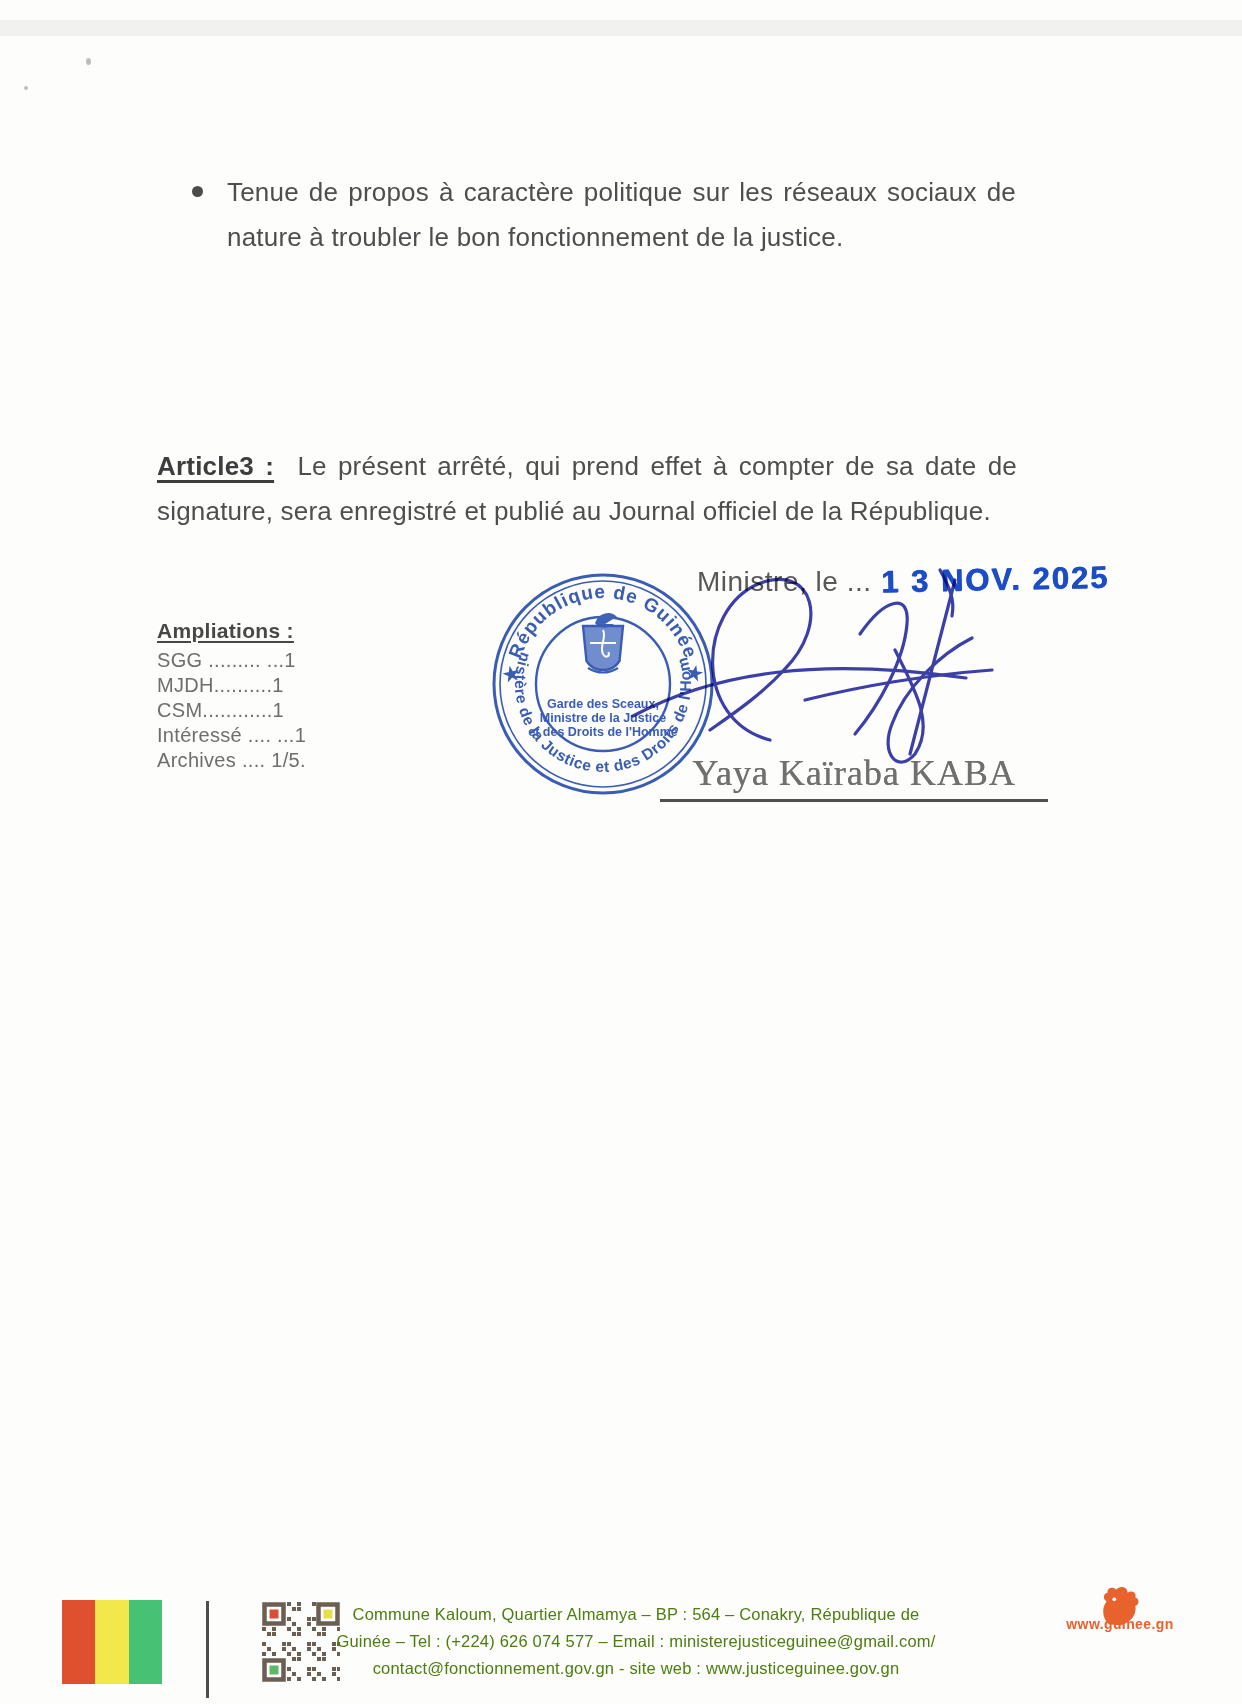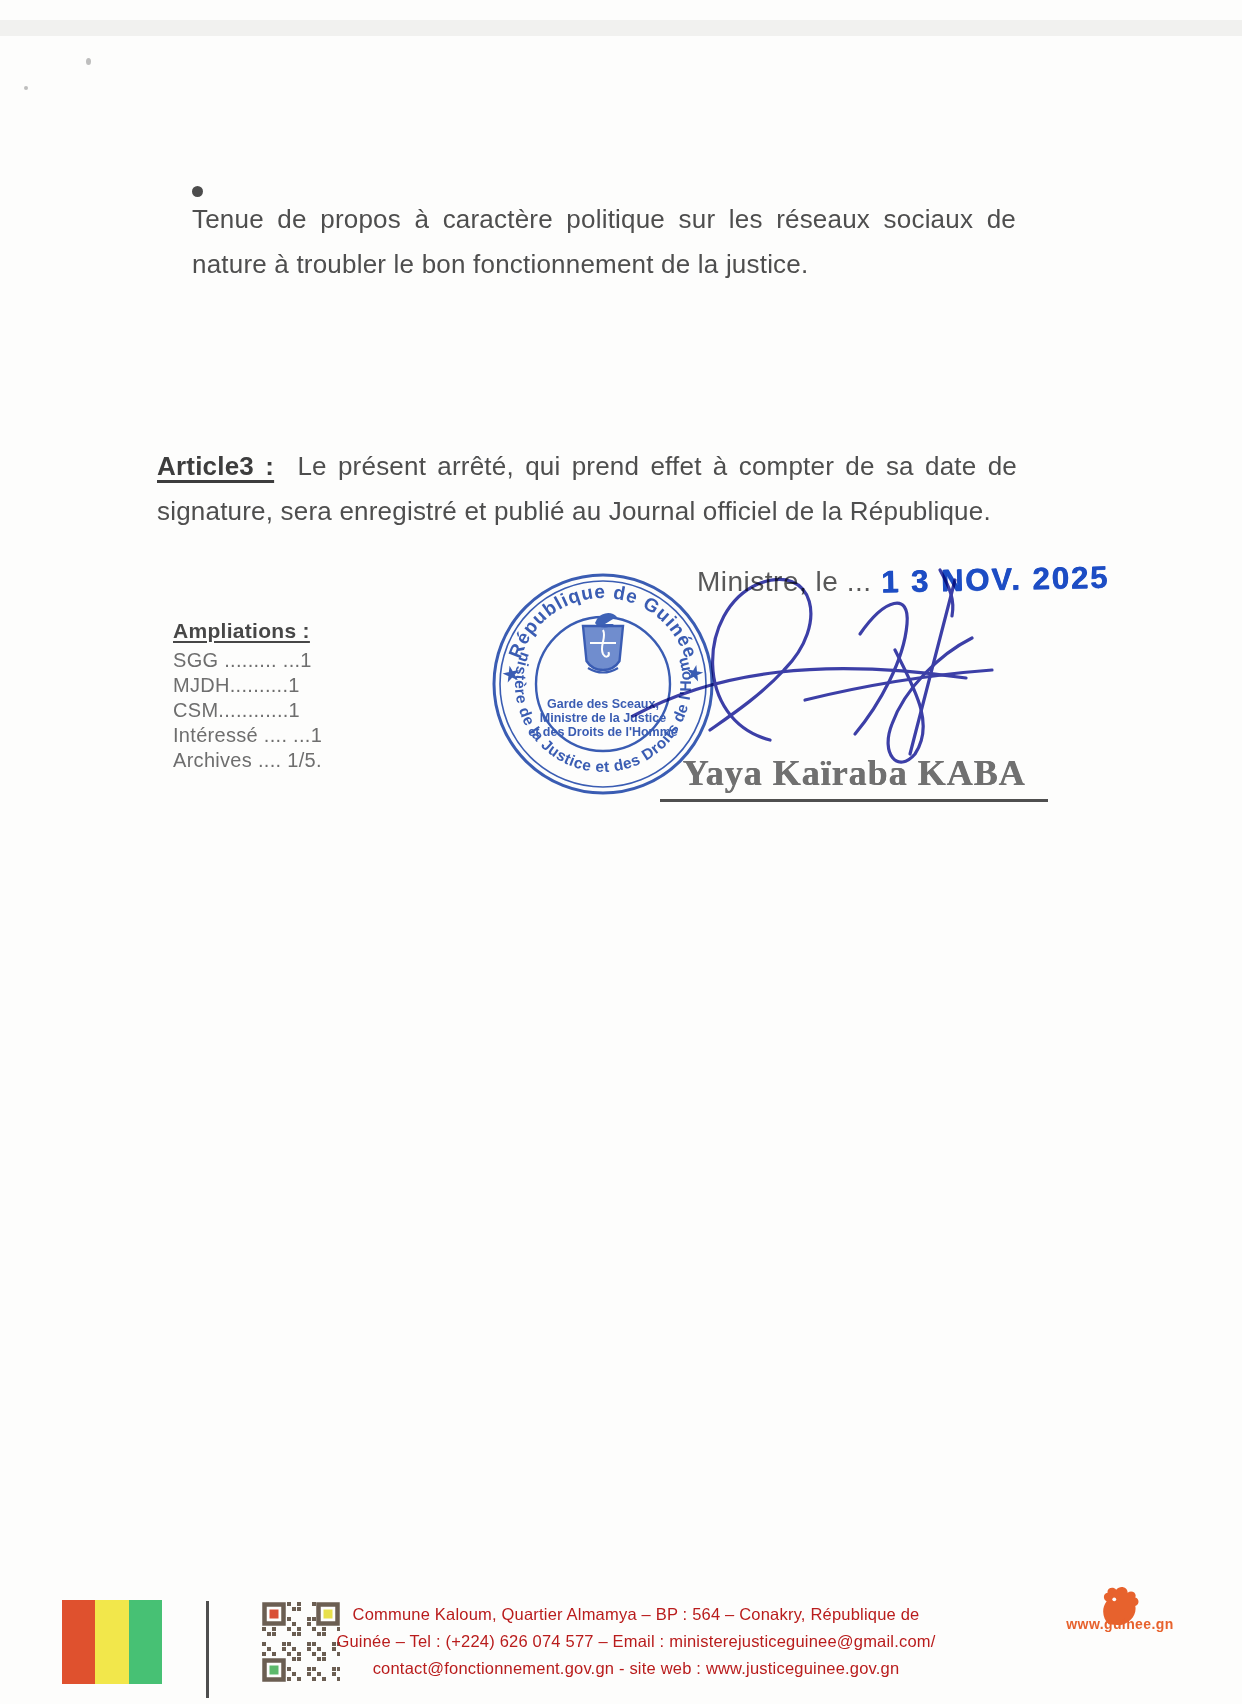--- a/index.html
+++ b/index.html
@@ -7,62 +7,62 @@
     position:relative; width:1242px; height:1704px; margin:0 auto;
     background:#fdfdfc; overflow:hidden;
     font-family:"Liberation Sans", sans-serif; color:#4e4e4e;
   }
   .scan-band { position:absolute; left:0; top:20px; width:100%; height:16px; background:#f1f1ef; }
   .speck { position:absolute; background:#8a8a8a; border-radius:50%; opacity:.55; }
 
   .para {
     position:absolute; left:157px; width:860px;
     font-size:26px; line-height:45px; letter-spacing:.2px;
-    text-align:justify; color:#4e4e4e;flex-direction:column;
+    text-align:justify; color:#4e4e4e;
   }
   .bullet-block { left:192px; width:824px; display:flex; }
   .bullet-dot { flex:none; width:11px; height:11px; border-radius:50%; background:#4c4c4c; margin:16px 24px 0 0; }
   .article-label {
     font-weight:bold; color:#3d3d3d; white-space:nowrap;
     text-decoration:underline; text-decoration-thickness:2.5px; text-underline-offset:5px;
     padding-right:12px;
   }
 
   .dateline { position:absolute; left:697px; top:566px; font-size:28px; color:#585858; letter-spacing:.5px; }
   .date-stamp {
     position:absolute; left:184px; top:-4px; white-space:nowrap;
     font-size:31px; font-weight:bold; letter-spacing:2px; color:#1d4dc4;
     transform:rotate(-1.2deg); text-shadow:.7px 0 0 #1d4dc4, 0 .5px 0 rgba(29,77,196,.55);
   }
 
-  .ampliations { position:absolute; left:157px; top:618px; font-size:20px; line-height:25px; color:#6e6e6e; letter-spacing:.3px;margin-left:16px; }
+  .ampliations { position:absolute; left:157px; top:618px; font-size:20px; line-height:25px; color:#6e6e6e; letter-spacing:.3px; }
   .amp-title {
     font-size:21px; font-weight:bold; color:#474747; margin-bottom:5px;
     text-decoration:underline; text-decoration-thickness:2px; text-underline-offset:3px;
   }
 
   .stamp-svg { position:absolute; left:489px; top:570px; mix-blend-mode:multiply; opacity:.93; }
   .stamp-svg text { font-family:"Liberation Sans", sans-serif; font-weight:bold; fill:#2b51af; }
   .signature-svg { position:absolute; left:608px; top:538px; mix-blend-mode:multiply; }
 
   .signatory {
     position:absolute; left:660px; top:752px; width:388px; text-align:center;
-    font-family:"Liberation Serif", serif; font-weight:bold; font-size:36px; letter-spacing:1px;
+    font-family:"Liberation Serif", serif; font-weight:normal; font-size:36px; letter-spacing:1px;
     color:#707070; border-bottom:3.5px solid #4f4f4f; padding-bottom:5px;
     text-shadow:.4px 0 0 #707070;
   }
 
   
   .footer-flag { position:absolute; left:62px; top:1600px; width:100px; height:84px; display:flex; }
   .flag-stripe { flex:1; }
   .footer-divider { position:absolute; left:206px; top:1601px; width:3px; height:97px; background:#4e4e4e; }
   .footer-qr { position:absolute; left:262px; top:1602px; }
   .footer-address {
     position:absolute; left:326px; top:1601px; width:620px; text-align:center;
-    font-size:16.5px; line-height:27px; color:#b91c1c; letter-spacing:.2px;
+    font-size:16.5px; line-height:27px; color:#4d7c0f; letter-spacing:.2px;
   }
   .footer-logo { position:absolute; left:1020px; top:1586px; width:200px; text-align:center; color:#e7622d; }
   .logo-bird { display:block; margin:0 auto -12px auto; }
   .logo-text { font-family:"Liberation Serif", serif; font-style:italic; font-weight:bold; font-size:42px; line-height:44px; letter-spacing:1px; }
   .logo-url { font-size:14px; font-weight:bold; letter-spacing:.4px; margin-top:0;text-align:center; }
 </style>
 </head>
 <body>
 
 <div class="page">

